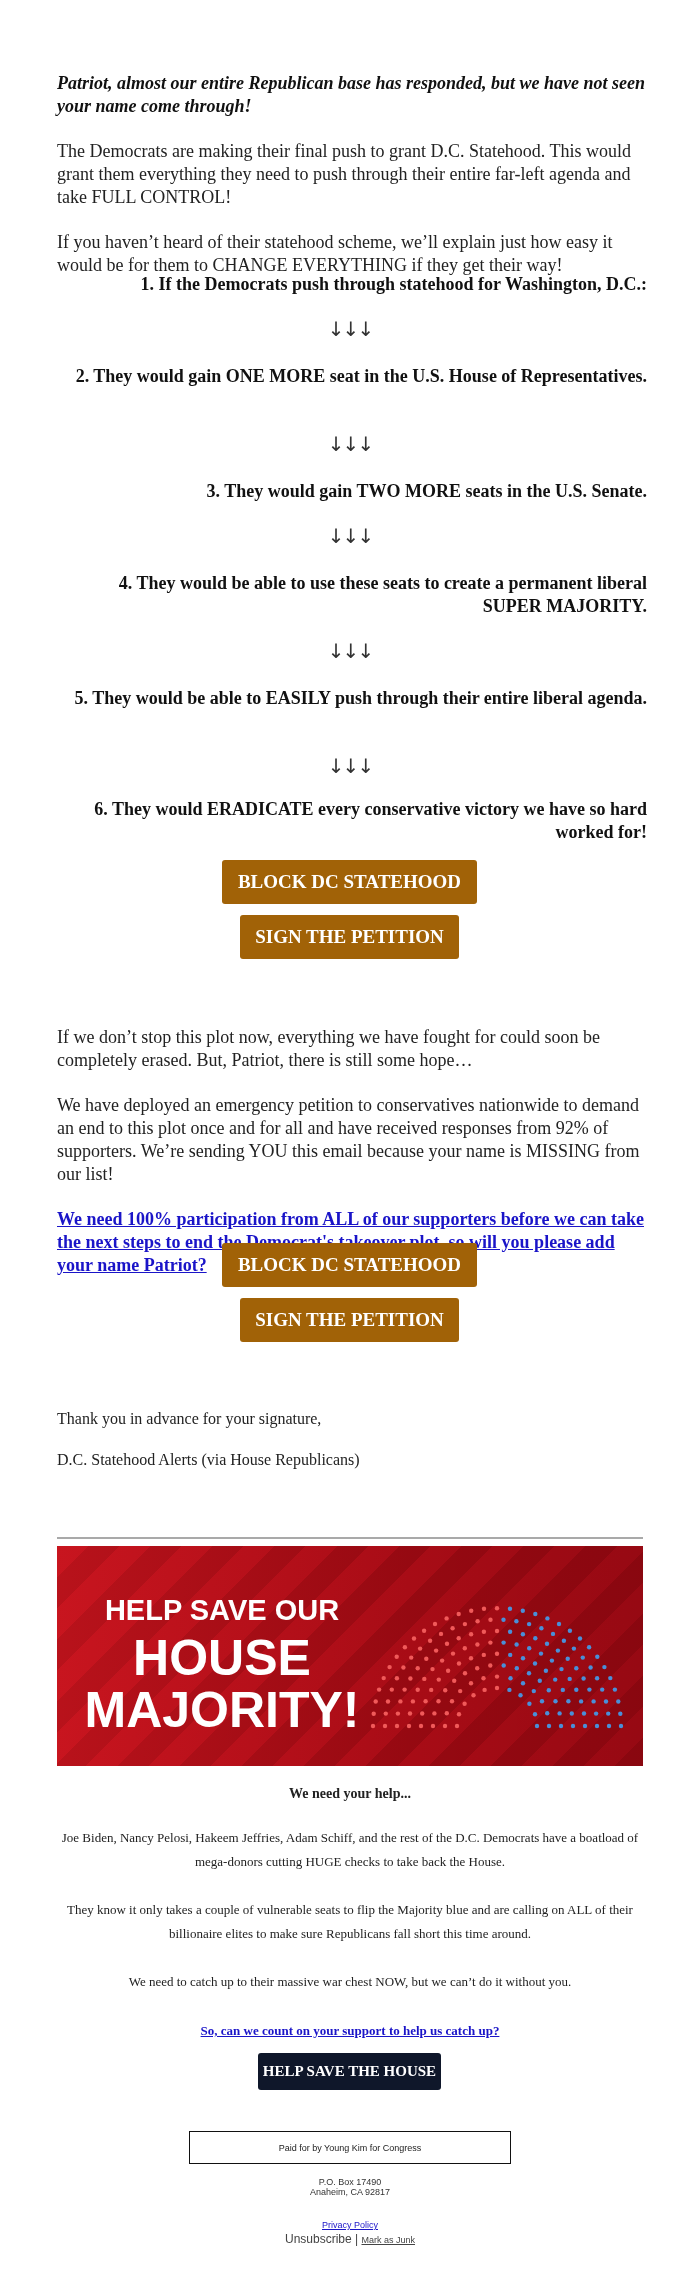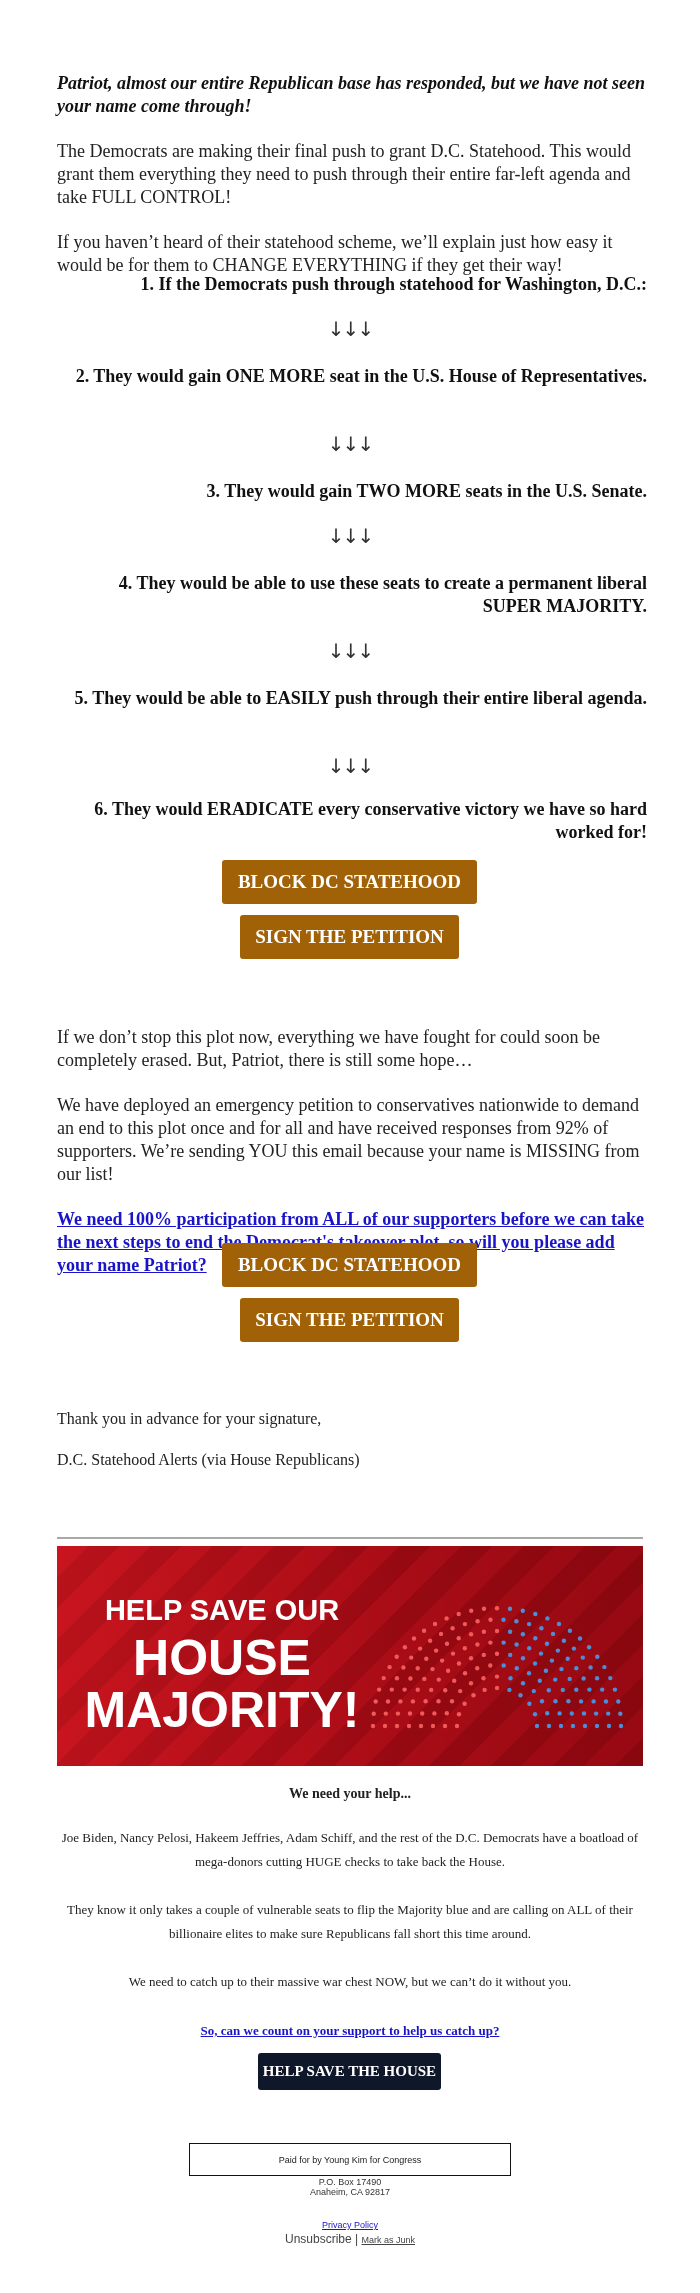--- a/index.html
+++ b/index.html
@@ -154,21 +154,20 @@
     top: 2131px;
     width: 322px;
     height: 33px;
     border: 1px solid #111;
     display: flex;
     align-items: center;
     justify-content: center;
     font-family: "Liberation Sans", "DejaVu Sans", sans-serif;
     font-size: 9px;
     color: #222;
-    margin-top: 12px;
   }
   .foot {
     position: absolute;
     left: 0;
     width: 700px;
     text-align: center;
     font-family: "Liberation Sans", "DejaVu Sans", sans-serif;
     color: #333;
   }
   .foot-addr { top: 2177px; font-size: 9px; line-height: 10px; }

